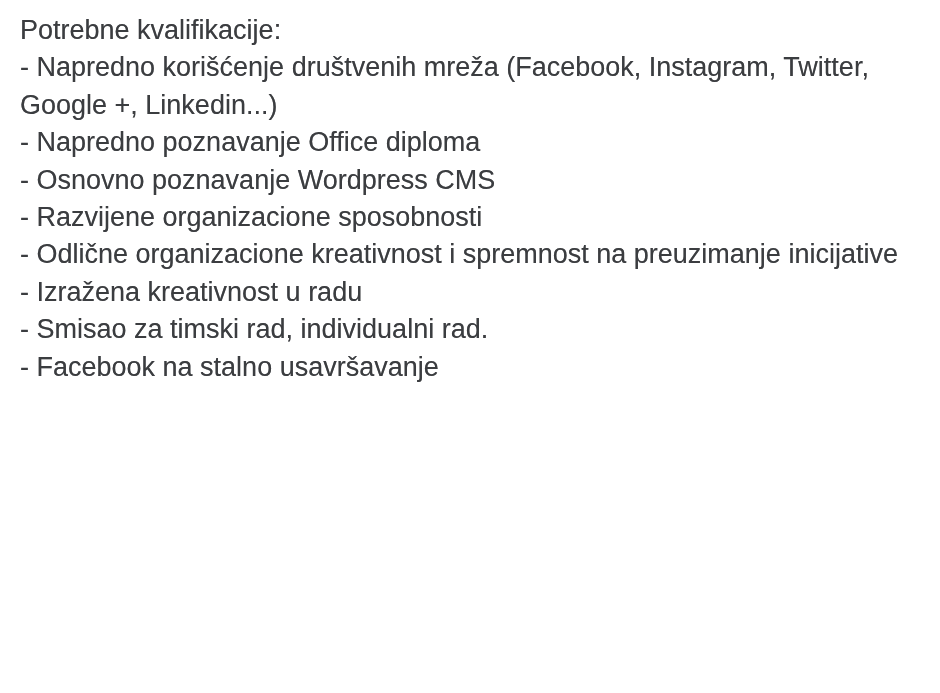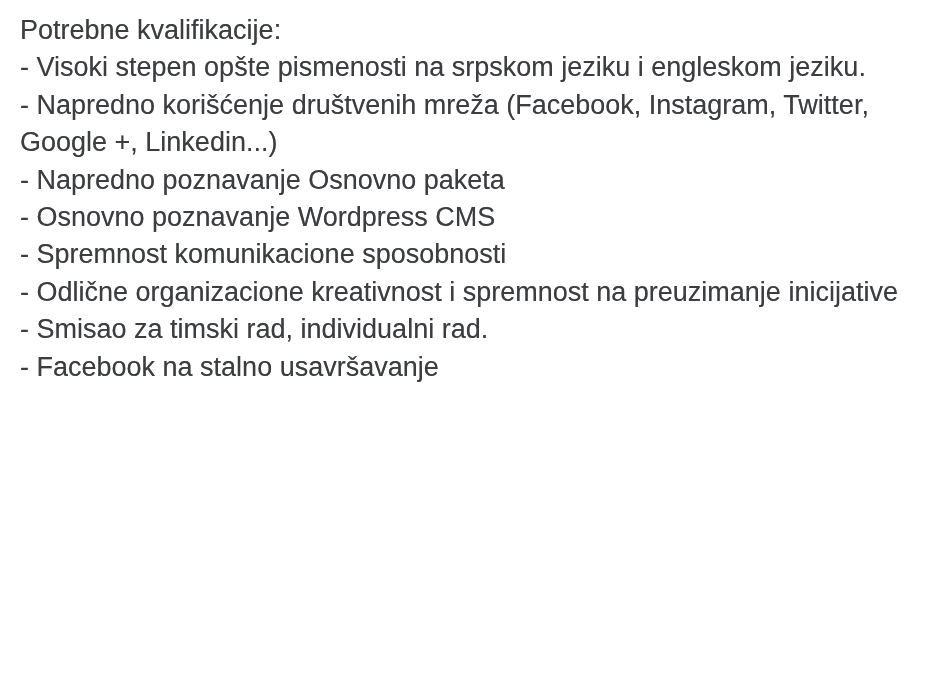--- a/index.html
+++ b/index.html
@@ -29,23 +29,23 @@
     padding: 0;
     white-space: pre-line; 
   }
 </style>
 </head>
 <body>
 
 <main class="doc" style="color: rgb(59, 61, 64); background: rgb(255, 255, 255);">
   <p>Potrebne kvalifikacije:</p>
   <div>
-    <p>- Visoki stepen opšte pismenosti na srpskom jeziku i engleskom jeziku.</p>
     <p>- Napredno korišćenje društvenih mreža (Facebook, Instagram, Twitter,
 Google +, Linkedin...)</p>
-    <p>- Napredno poznavanje Osnovno paketa</p>
+    <p>- Napredno poznavanje Office diploma</p>
     <p>- Osnovno poznavanje Wordpress CMS</p>
-    <p>- Spremnost komunikacione sposobnosti</p>
+    <p>- Razvijene organizacione sposobnosti</p>
     <p>- Odlične organizacione kreativnost i spremnost na preuzimanje inicijative</p>
+    <p>- Izražena kreativnost u radu</p>
     <p>- Smisao za timski rad, individualni rad.</p>
     <p>- Facebook na stalno usavršavanje</p>
   </div>
 </main>
 
 </body></html>

